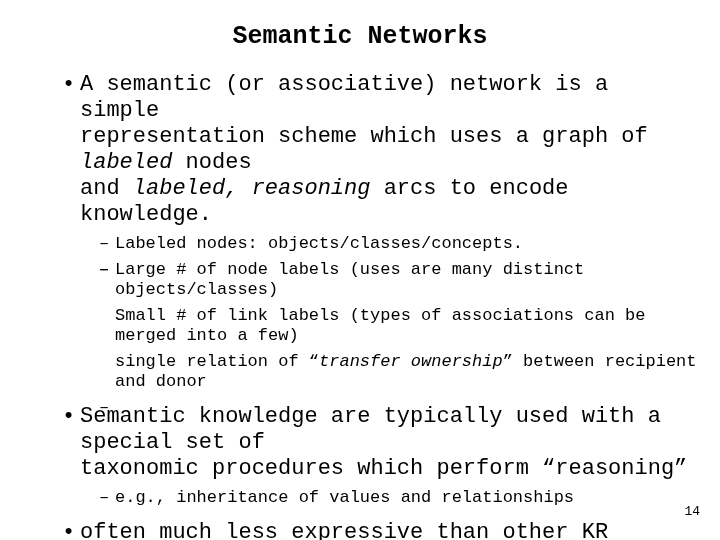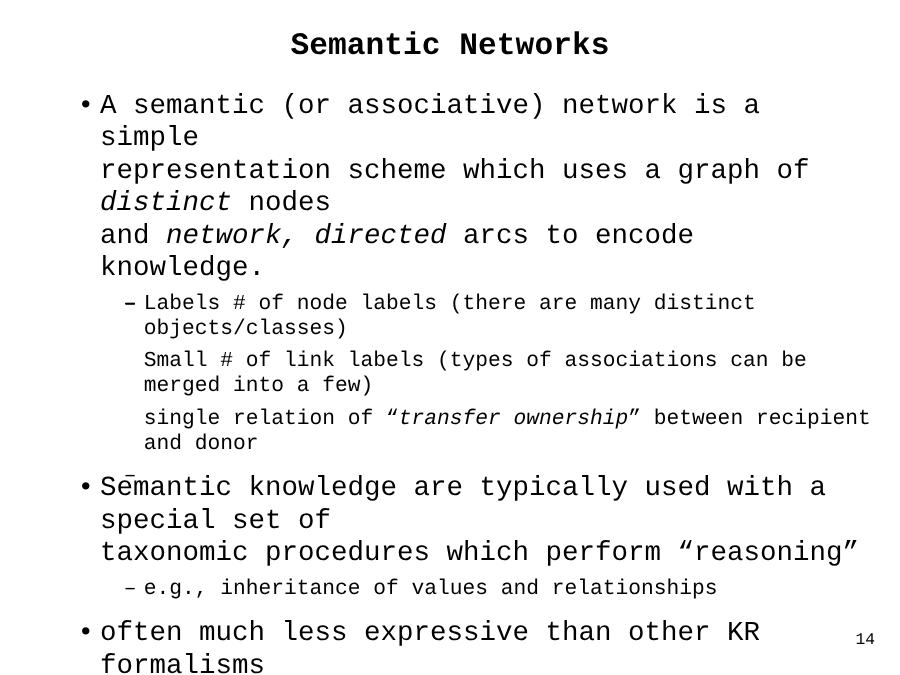--- a/index.html
+++ b/index.html
@@ -48,35 +48,36 @@
 </style>
 </head>
 <body>
 
 <div class="slide">
   <div class="title">Semantic Networks</div>
   <div>
       <div class="block b1">
         <span class="marker">•</span>
         <div class="line"><span>A semantic (or associative) network is a simple</span></div>
-        <div class="line"><span>representation scheme which uses a graph of </span><em>distinct</em><span> nodes</span></div>
-        <div class="line"><span>and </span><em>network, directed</em><span> arcs to encode knowledge.</span></div>
+        <div class="line"><span>representation scheme which uses a graph of </span><em>labeled</em><span> nodes</span></div>
+        <div class="line"><span>and </span><em>labeled, reasoning</em><span> arcs to encode knowledge.</span></div>
+      </div>
+      <div class="block b2">
+        <span class="marker">–</span>
+        <div class="line"><span>Labeled nodes: objects/classes/concepts.</span></div>
       </div>
       <div class="block b2">
         <span class="marker">–</span>
       </div>
       <div class="block b2">
         <span class="marker">–</span>
       </div>
       <div class="block b2">
         <span class="marker">–</span>
-      </div>
-      <div class="block b2">
-        <span class="marker">–</span>
-        <div class="line"><span>Labels # of node labels (there are many distinct objects/classes)</span></div>
+        <div class="line"><span>Large # of node labels (uses are many distinct objects/classes)</span></div>
       </div>
       <div class="block cont2">
         <div class="line"><span>Small # of link labels (types of associations can be merged into a few)</span></div>
       </div>
       <div class="block cont2">
         <div class="line"><span>single relation of “</span><em>transfer ownership</em><span>” between recipient and donor</span></div>
       </div>
       <div class="block b2">
         <span class="marker">–</span>
       </div>

